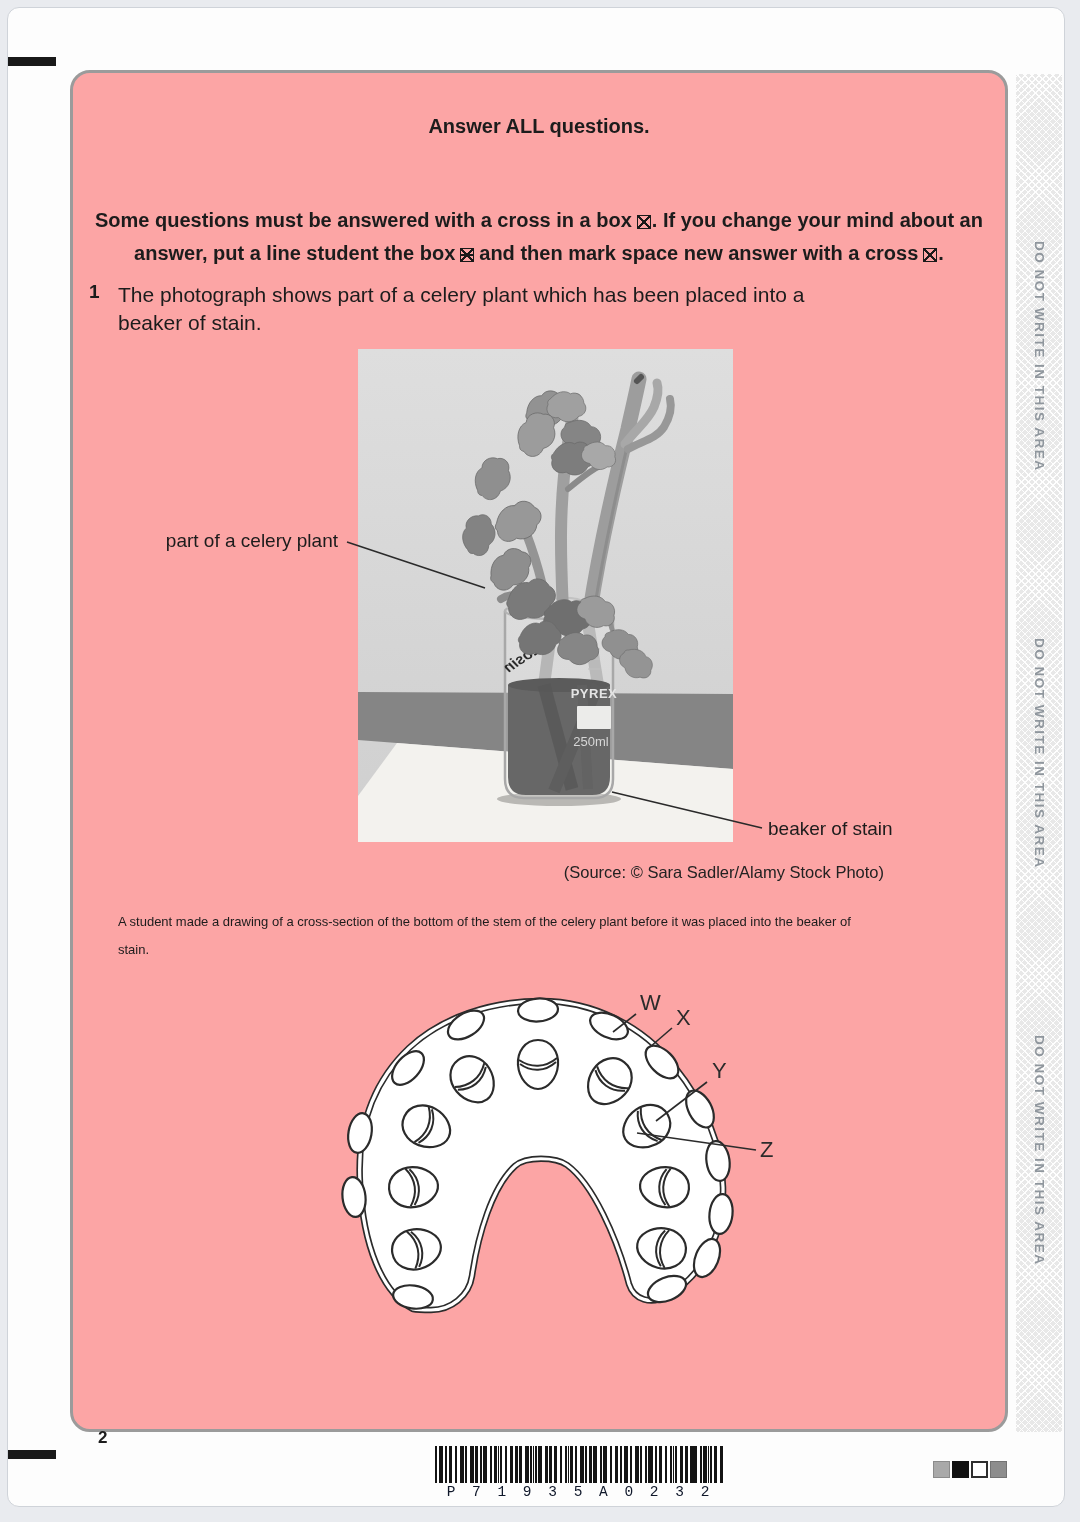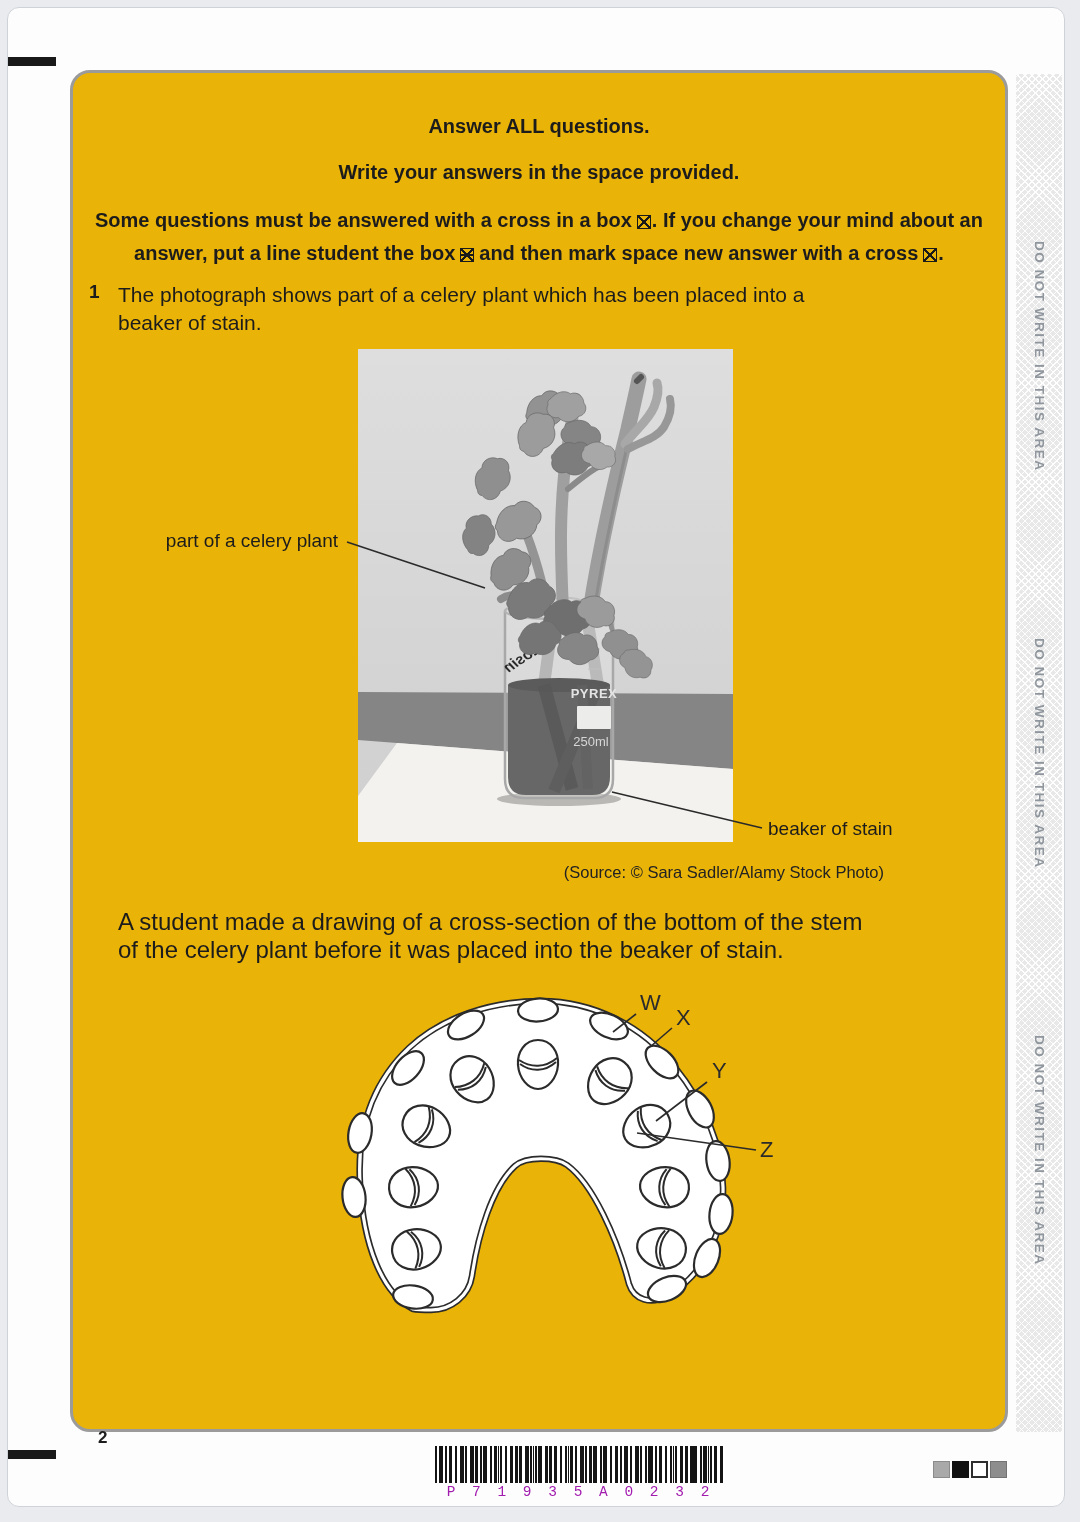--- a/index.html
+++ b/index.html
@@ -13,21 +13,21 @@
   .page {
     position:absolute; left:7px; top:7px; width:1058px; height:1500px;
     background:#fdfdfd; border:1px solid #cfd3d9; border-radius:12px;
   }
   .reg-bar { position:absolute; left:8px; width:48px; height:9px; background:#191919; }
   .reg-bar.top { top:57px; }
   .reg-bar.bottom { top:1450px; }
 
   .content {
     position:absolute; left:70px; top:70px; width:938px; height:1362px;
-    border:3px solid #9b9b9b; border-radius:20px; background:#eab308;
+    border:3px solid #9b9b9b; border-radius:20px; background:#fca5a5;
   }
   .h-line { position:absolute; left:0; width:100%; text-align:center; font-weight:bold; font-size:20px; }
   .h1 { top:42px; }
   .h2 { top:88px; }
   .h3 { top:131px; line-height:33px; }
 
   .crossbox {
     display:inline-block; width:14px; height:14px;
     border:1.6px solid #1a1a1a; vertical-align:-2px; margin:0 5px;
     background-image:
@@ -37,21 +37,21 @@
   .crossbox.struck {
     background-image:
       linear-gradient(45deg,  transparent 44%, #1a1a1a 44%, #1a1a1a 56%, transparent 56%),
       linear-gradient(-45deg, transparent 44%, #1a1a1a 44%, #1a1a1a 56%, transparent 56%),
       linear-gradient(0deg,   transparent 42%, #1a1a1a 42%, #1a1a1a 58%, transparent 58%);
   }
   .crossbox.mr0 { margin-right:1px; }
 
   .q-number { position:absolute; left:16px; top:208px; font-weight:bold; font-size:19px; }
   .q-text   { position:absolute; left:45px; top:208px; width:755px; font-size:21px; line-height:28px; }
-  .para2    { position:absolute; left:45px; top:835px; width:748px; font-size:24px; line-height:28px; }
+  .para2    { position:absolute; left:45px; top:835px; width:748px; font-size:13px; line-height:28px; }
 
   .fig1 { position:absolute; left:0; top:270px; }
   .fig2 { position:absolute; left:257px; top:908px; }
 
   .margin-strip {
     position:absolute; left:1016px; top:74px; width:46px; height:1358px;
     background-color:#e8e8e8;
     background-image:
       repeating-linear-gradient(45deg,  rgba(255,255,255,.95) 0 1px, rgba(255,255,255,0) 1px 5px),
       repeating-linear-gradient(-45deg, rgba(255,255,255,.95) 0 1px, rgba(255,255,255,0) 1px 5px);
@@ -65,21 +65,21 @@
   .page-num { position:absolute; left:98px; top:1428px; font-weight:bold; font-size:17px; }
   .barcode {
     position:absolute; left:435px; top:1446px; width:290px; height:37px; background:#fff;
     background-image:
       repeating-linear-gradient(90deg, #141414 0 2px, rgba(255,255,255,0) 2px 5px),
       repeating-linear-gradient(90deg, #141414 0 1px, rgba(255,255,255,0) 1px 7px),
       repeating-linear-gradient(90deg, rgba(255,255,255,0) 0 4px, #141414 4px 6px, rgba(255,255,255,0) 6px 11px);
   }
   .barcode-digits {
     position:absolute; left:415px; top:1484px; width:330px; text-align:center;
-    font-family:"Liberation Mono", monospace; font-size:14.5px; letter-spacing:4px; color:#a21caf;
+    font-family:"Liberation Mono", monospace; font-size:14.5px; letter-spacing:4px; color:#0f172a;
     white-space:nowrap;
   }
   .color-squares { position:absolute; left:933px; top:1461px; display:flex; gap:2px; }
   .color-squares .sq { width:17px; height:17px; }
   .sq1 { background:#a9a9a9; border:1px solid #8b8b8b; }
   .sq2 { background:#111; }
   .sq3 { background:#fff; border:2px solid #2e2e2e; }
   .sq4 { background:#8d8d8d; border:1px solid #737373; }
 
   svg text { font-family:"Liberation Sans", sans-serif; }
@@ -87,21 +87,20 @@
 </head>
 <body>
 
 <div class="page"></div>
 <div class="reg-bar top"></div>
 <div class="reg-bar bottom"></div>
 
 <div class="content">
 
   <div class="h-line h1">Answer ALL questions.</div>
-  <div class="h-line h2">Write your answers in the space provided.</div>
 
   <div class="h-line h3">
     <span>Some questions must be answered with a cross in a box</span><span class="crossbox mr0"></span><span>. If you change your mind about an</span><br>
     <span>answer, put a line student the box</span><span class="crossbox struck"></span><span>and then mark space new answer with a cross</span><span class="crossbox mr0"></span><span>.</span>
   </div>
 
   <div class="q-number">1</div>
   <div class="q-text">The photograph shows part of a celery plant which has been placed into a beaker of stain.</div>
 
   <svg class="fig1" width="935" height="562" viewBox="0 0 935 562">

